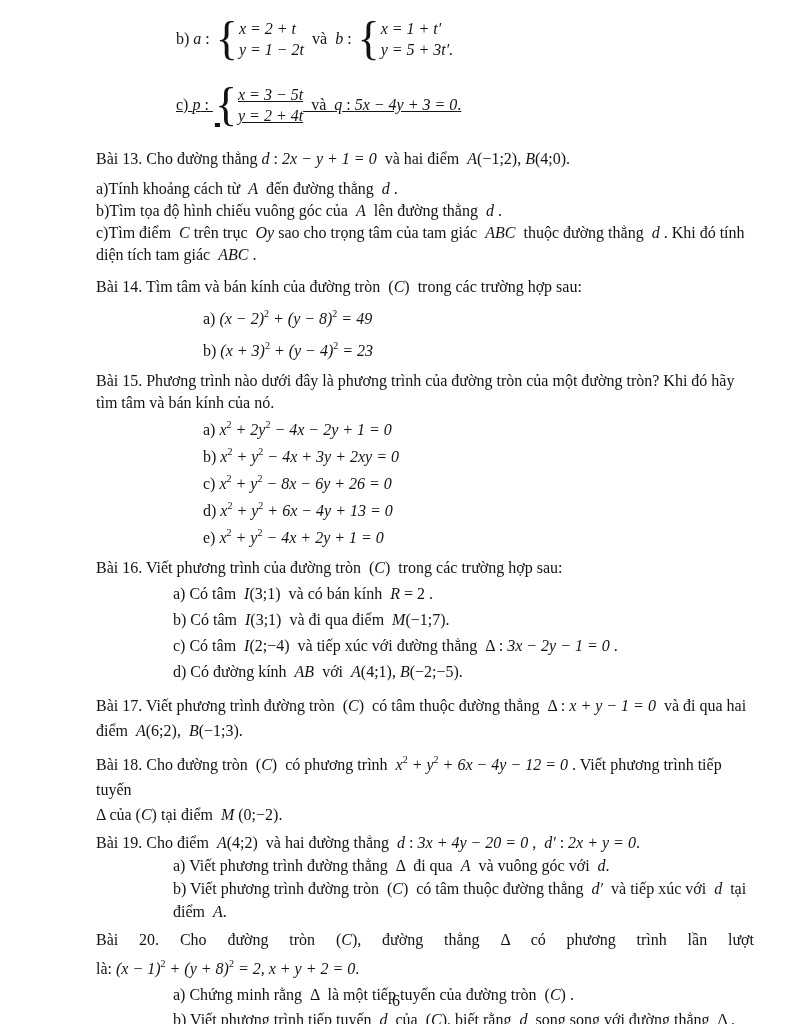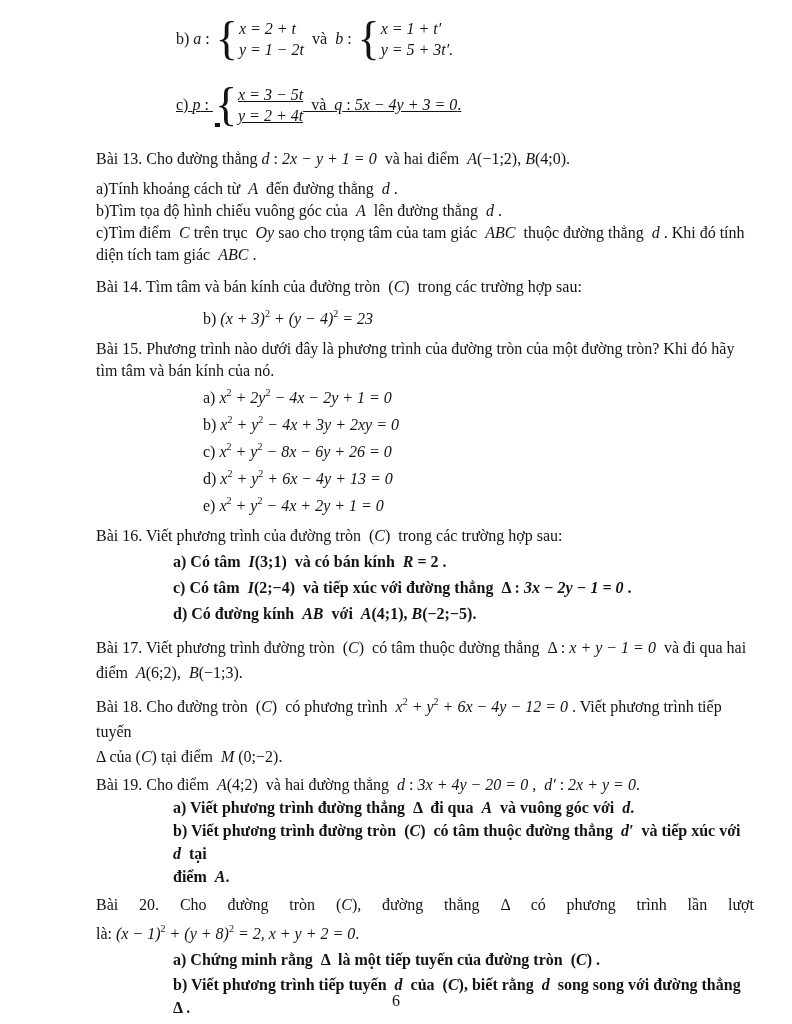--- a/index.html
+++ b/index.html
@@ -16,21 +16,21 @@
   .sg-i{font-style:italic;}
   .sg-sup{font-size:10px;vertical-align:7px;}
   
   .l{line-height:22px;}
   .eqline{line-height:27px;}
   .itemline{line-height:26px;}
   .ln25{line-height:25px;}
   .ln23{line-height:23px;}
   
   .ind-eq{padding-left:107px;}
-  .ind-item{padding-left:77px;font-weight:bold;}
+  .ind-item{padding-left:77px;}
   .ind-par{padding-left:80px;}
   
   .mt2{margin-top:2px;}.mt4{margin-top:4px;}.mt6{margin-top:6px;}
   .mt8{margin-top:8px;}.mt10{margin-top:10px;}.mt12{margin-top:12px;text-decoration:underline;}
   .mt16{margin-top:16px;}
   
   .par-row{display:flex;align-items:center;height:54px;}
   .sys{display:inline-flex;align-items:center;}
   .brace{font-size:46px;line-height:48px;font-weight:400;margin:0 1px 0 2px;}
   .sys-lines{display:inline-flex;flex-direction:column;}
@@ -81,36 +81,38 @@
     <div class="l mt16 segs"><span class="sg-b">Bài 13.</span><span class="sg-r"> Cho đường thẳng </span><span class="sg-i">d</span><span class="sg-r"> : </span><span class="sg-i">2x − y + 1 = 0</span><span class="sg-r">  và hai điểm  </span><span class="sg-i">A</span><span class="sg-r">(−1;2), </span><span class="sg-i">B</span><span class="sg-r">(4;0).</span></div>
     <div class="mt8">
       <div class="l segs"><span class="sg-r">a)Tính khoảng cách từ  </span><span class="sg-i">A</span><span class="sg-r">  đến đường thẳng  </span><span class="sg-i">d</span><span class="sg-r"> .</span></div>
       <div class="l segs"><span class="sg-r">b)Tìm tọa độ hình chiếu vuông góc của  </span><span class="sg-i">A</span><span class="sg-r">  lên đường thẳng  </span><span class="sg-i">d</span><span class="sg-r"> .</span></div>
       <div class="l segs"><span class="sg-r">c)Tìm điểm  </span><span class="sg-i">C</span><span class="sg-r"> trên trục  </span><span class="sg-i">Oy</span><span class="sg-r"> sao cho trọng tâm của tam giác  </span><span class="sg-i">ABC</span><span class="sg-r">  thuộc đường thẳng  </span><span class="sg-i">d</span><span class="sg-r"> . Khi đó tính</span></div>
       <div class="l segs"><span class="sg-r">diện tích tam giác  </span><span class="sg-i">ABC</span><span class="sg-r"> .</span></div>
     </div>
 
     <div class="l mt10 segs"><span class="sg-b">Bài 14.</span><span class="sg-r"> Tìm tâm và bán kính của đường tròn  (</span><span class="sg-i">C</span><span class="sg-r">)  trong các trường hợp sau:</span></div>
     <div class="mt2">
+      <div class="eqline ind-eq segs"><span class="sg-r">a) </span><span class="sg-i">(x − 2)</span><span class="sg-sup">2</span><span class="sg-i"> + (y − 8)</span><span class="sg-sup">2</span><span class="sg-i"> = 49</span></div>
       <div class="eqline ind-eq segs"><span class="sg-r">b) </span><span class="sg-i">(x + 3)</span><span class="sg-sup">2</span><span class="sg-i"> + (y − 4)</span><span class="sg-sup">2</span><span class="sg-i"> = 23</span></div>
     </div>
 
     <div class="mt6">
       <div class="l segs"><span class="sg-b">Bài 15.</span><span class="sg-r"> Phương trình nào dưới đây là phương trình của đường tròn của một đường tròn? Khi đó hãy</span></div>
       <div class="l segs"><span class="sg-r">tìm tâm và bán kính của nó.</span></div>
       <div class="l ind-eq segs"><span class="sg-r">a) </span><span class="sg-i">x</span><span class="sg-sup">2</span><span class="sg-i"> + 2y</span><span class="sg-sup">2</span><span class="sg-i"> − 4x − 2y + 1 = 0</span></div>
       <div class="l ind-eq segs"><span class="sg-r">b) </span><span class="sg-i">x</span><span class="sg-sup">2</span><span class="sg-i"> + y</span><span class="sg-sup">2</span><span class="sg-i"> − 4x + 3y + 2xy = 0</span></div>
       <div class="l ind-eq segs"><span class="sg-r">c) </span><span class="sg-i">x</span><span class="sg-sup">2</span><span class="sg-i"> + y</span><span class="sg-sup">2</span><span class="sg-i"> − 8x − 6y + 26 = 0</span></div>
       <div class="l ind-eq segs"><span class="sg-r">d) </span><span class="sg-i">x</span><span class="sg-sup">2</span><span class="sg-i"> + y</span><span class="sg-sup">2</span><span class="sg-i"> + 6x − 4y + 13 = 0</span></div>
       <div class="l ind-eq segs"><span class="sg-r">e) </span><span class="sg-i">x</span><span class="sg-sup">2</span><span class="sg-i"> + y</span><span class="sg-sup">2</span><span class="sg-i"> − 4x + 2y + 1 = 0</span></div>
     </div>
 
     <div class="l mt8 segs"><span class="sg-b">Bài 16.</span><span class="sg-r"> Viết phương trình của đường tròn  (</span><span class="sg-i">C</span><span class="sg-r">)  trong các trường hợp sau:</span></div>
     <div class="mt2">
       <div class="itemline ind-item segs"><span class="sg-r">a) Có tâm  </span><span class="sg-i">I</span><span class="sg-r">(3;1)  và có bán kính  </span><span class="sg-i">R</span><span class="sg-r"> = 2 .</span></div>
+      <div class="itemline ind-item segs"><span class="sg-r">b) Có tâm  </span><span class="sg-i">I</span><span class="sg-r">(3;1)  và đi qua điểm  </span><span class="sg-i">M</span><span class="sg-r">(−1;7).</span></div>
       <div class="itemline ind-item segs"><span class="sg-r">c) Có tâm  </span><span class="sg-i">I</span><span class="sg-r">(2;−4)  và tiếp xúc với đường thẳng  Δ : </span><span class="sg-i">3x − 2y − 1 = 0</span><span class="sg-r"> .</span></div>
       <div class="itemline ind-item segs"><span class="sg-r">d) Có đường kính  </span><span class="sg-i">AB</span><span class="sg-r">  với  </span><span class="sg-i">A</span><span class="sg-r">(4;1), </span><span class="sg-i">B</span><span class="sg-r">(−2;−5).</span></div>
     </div>
 
     <div class="mt8">
       <div class="ln25 segs"><span class="sg-b">Bài 17.</span><span class="sg-r"> Viết phương trình đường tròn  (</span><span class="sg-i">C</span><span class="sg-r">)  có tâm thuộc đường thẳng  Δ : </span><span class="sg-i">x + y − 1 = 0</span><span class="sg-r">  và đi qua hai</span></div>
       <div class="ln25 segs"><span class="sg-r">điểm  </span><span class="sg-i">A</span><span class="sg-r">(6;2),  </span><span class="sg-i">B</span><span class="sg-r">(−1;3).</span></div>
     </div>
 
     <div class="mt4">

